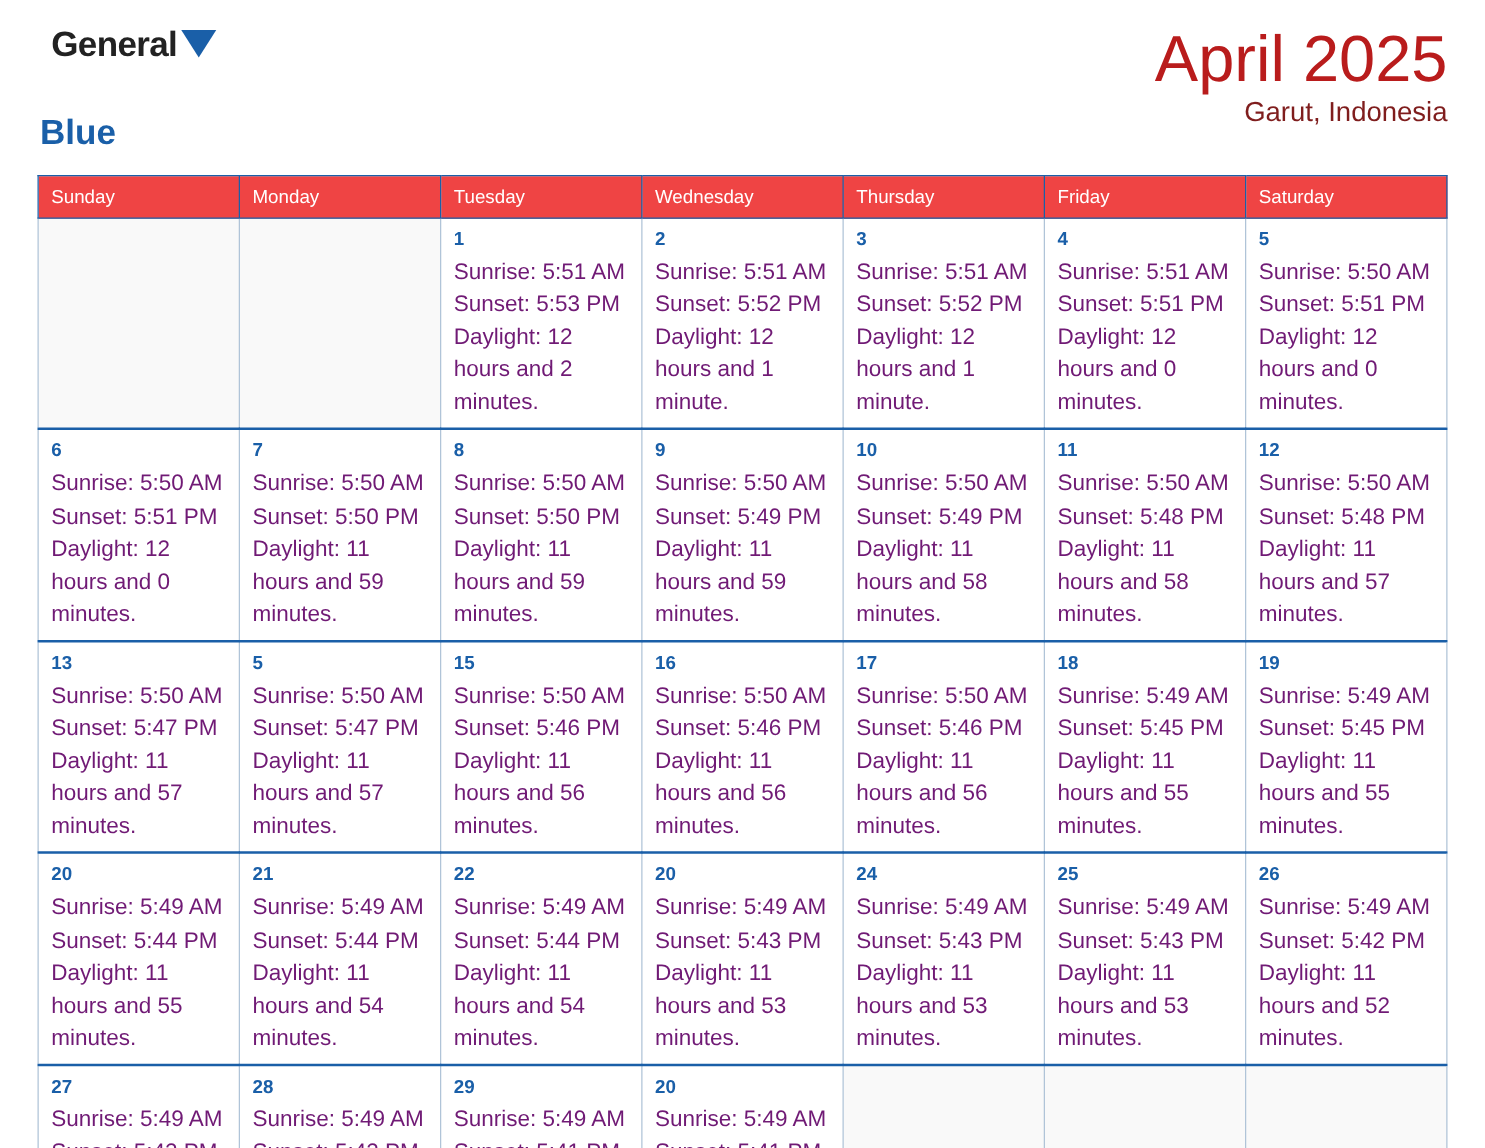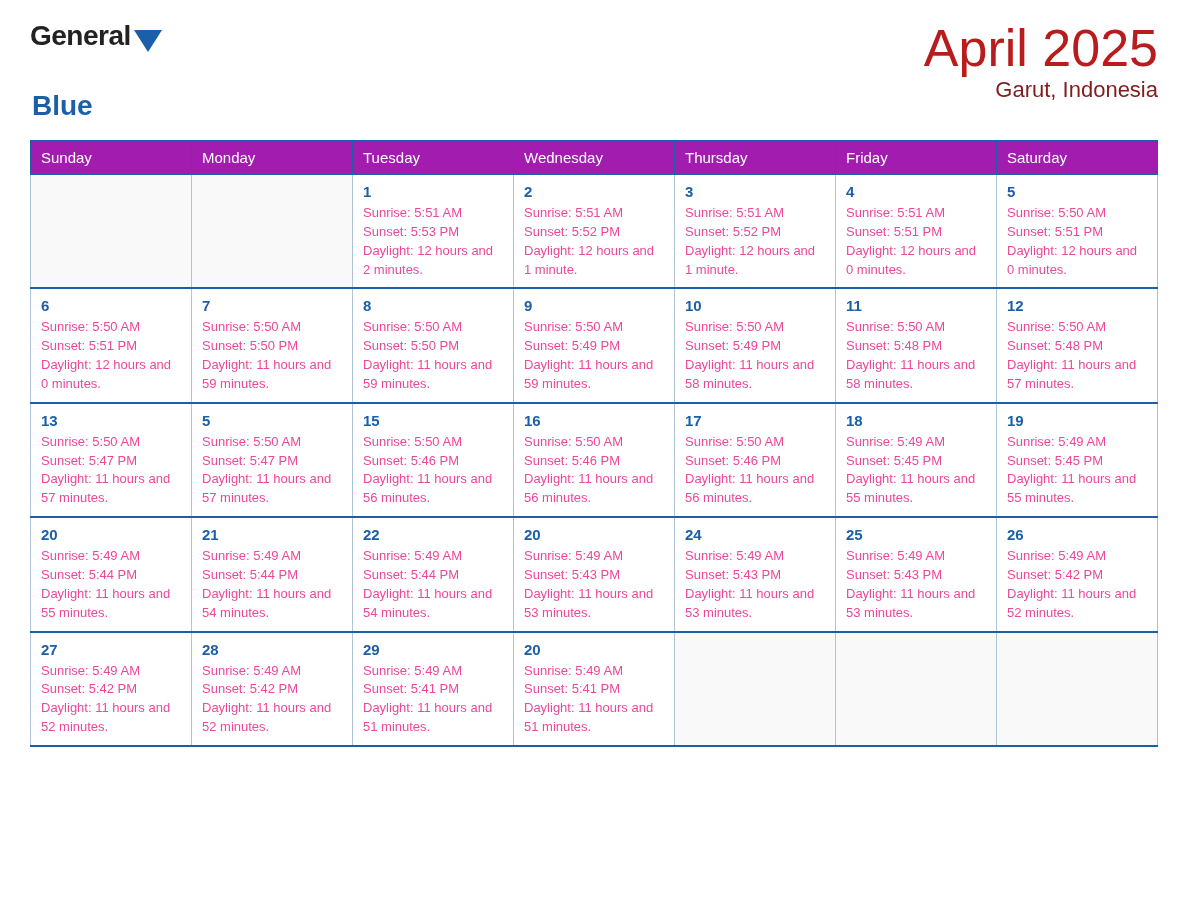--- a/index.html
+++ b/index.html
@@ -17,21 +17,22 @@
       align-items: flex-start;
       margin-bottom: 18px;
     }
     .logo {
       display: flex;
       flex-direction: column;
       align-items: flex-start;
     }
     .logo-top {
       display: flex;
-      align-items: flex-end;
+      align-items: flex-start;
+      margin-left: 11px;
     }
     .logo-general {
       font-size: 28px;
       font-weight: bold;
       color: #222;
       letter-spacing: -0.5px;
     }
     .logo-triangle {
       width: 0;
       height: 0;
@@ -61,21 +62,21 @@
       font-size: 22px;
       font-weight: normal;
       color: #7f1d1d;
     }
     table {
       width: 100%;
       border-collapse: collapse;
       table-layout: fixed;
     }
     thead tr th {
-      background: #a21caf;
+      background: #ef4444;
       color: #fff;
       font-size: 15px;
       font-weight: normal;
       padding: 8px 10px;
       text-align: left;
       border: 1px solid #1a5fa8;
     }
     tbody tr td {
       vertical-align: top;
       padding: 8px 10px;
@@ -89,22 +90,22 @@
       border-bottom: 2px solid #1a5fa8;
     }
     .day-number {
       font-size: 15px;
       font-weight: bold;
       color: #1a5fa8;
       display: block;
       margin-bottom: 4px;
     }
     .day-info {
-      font-size: 13px;
-      color: #ec4899;
+      font-size: 18px;
+      color: #701a75;
       line-height: 1.45;
     }
     .empty-cell {
       background: #f9f9f9;
     }
   </style>
 </head>
 <body>
 
 <div class="header">

